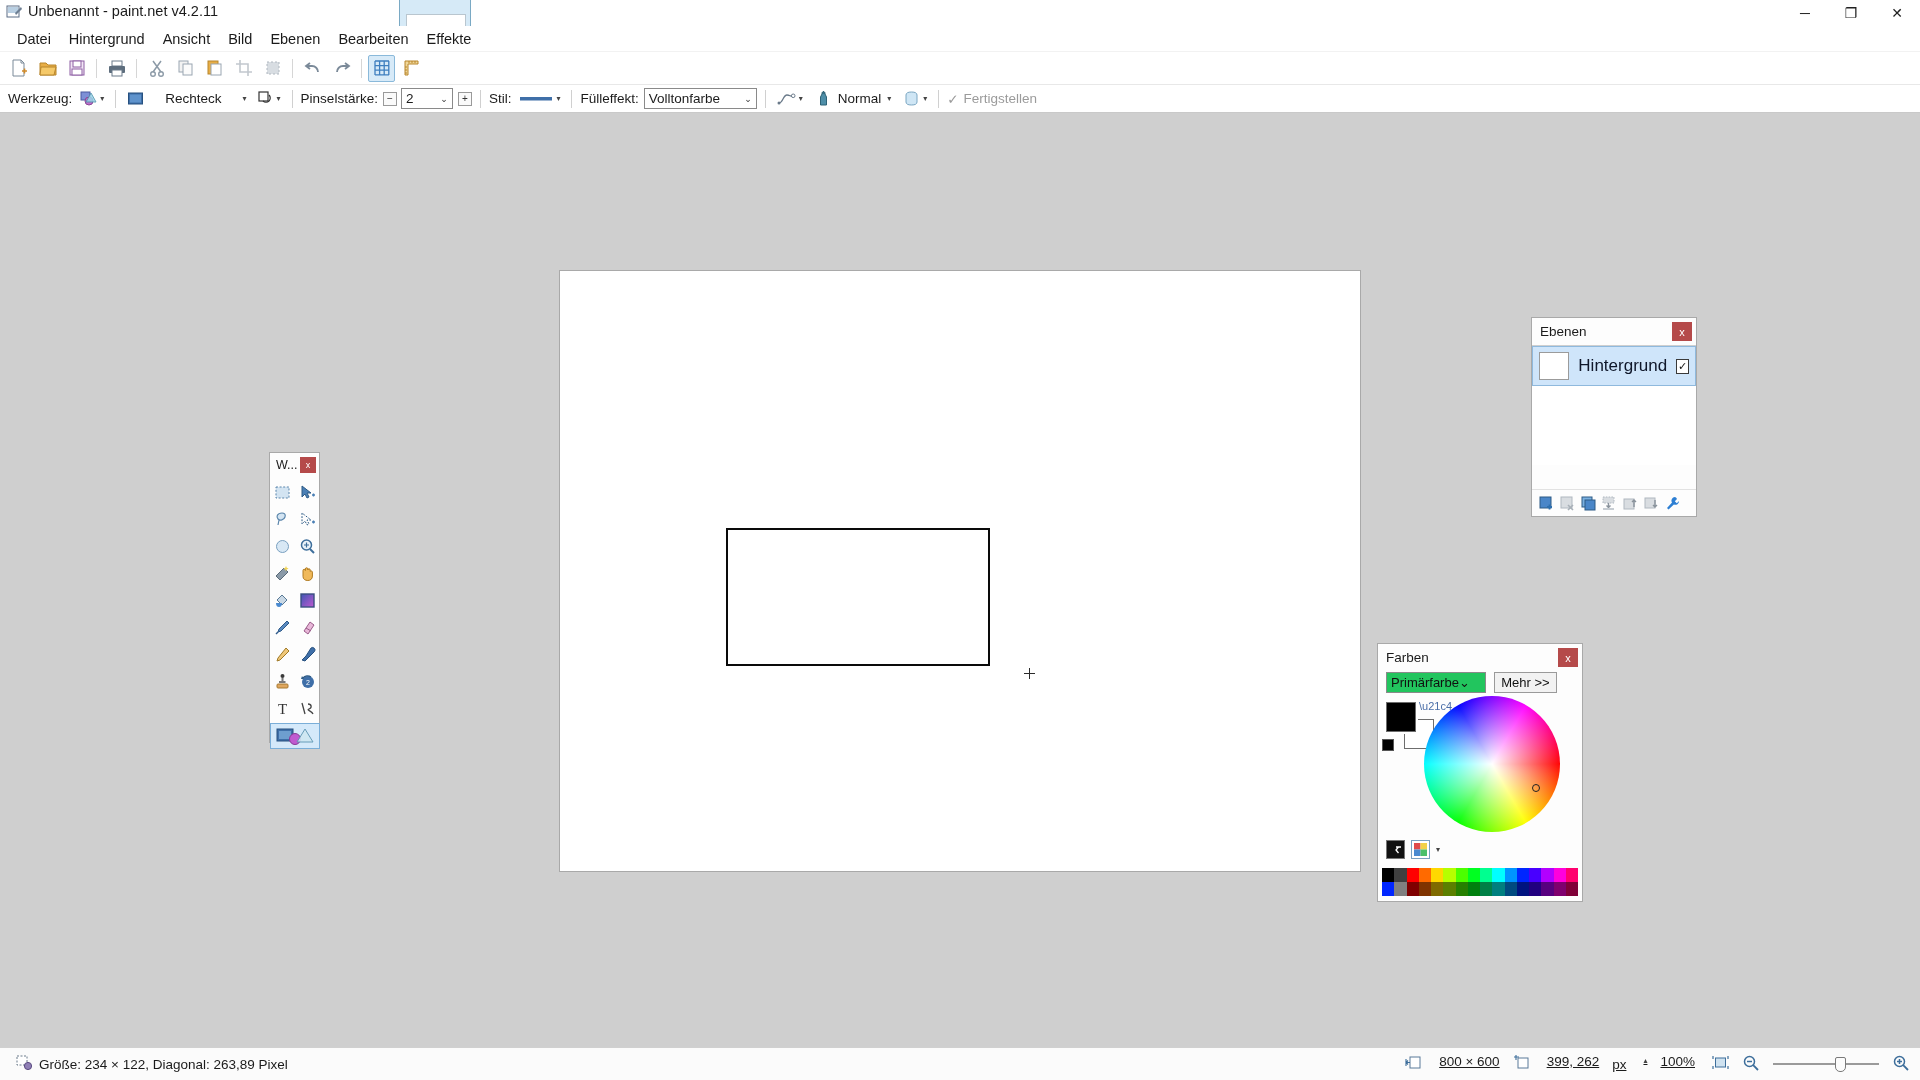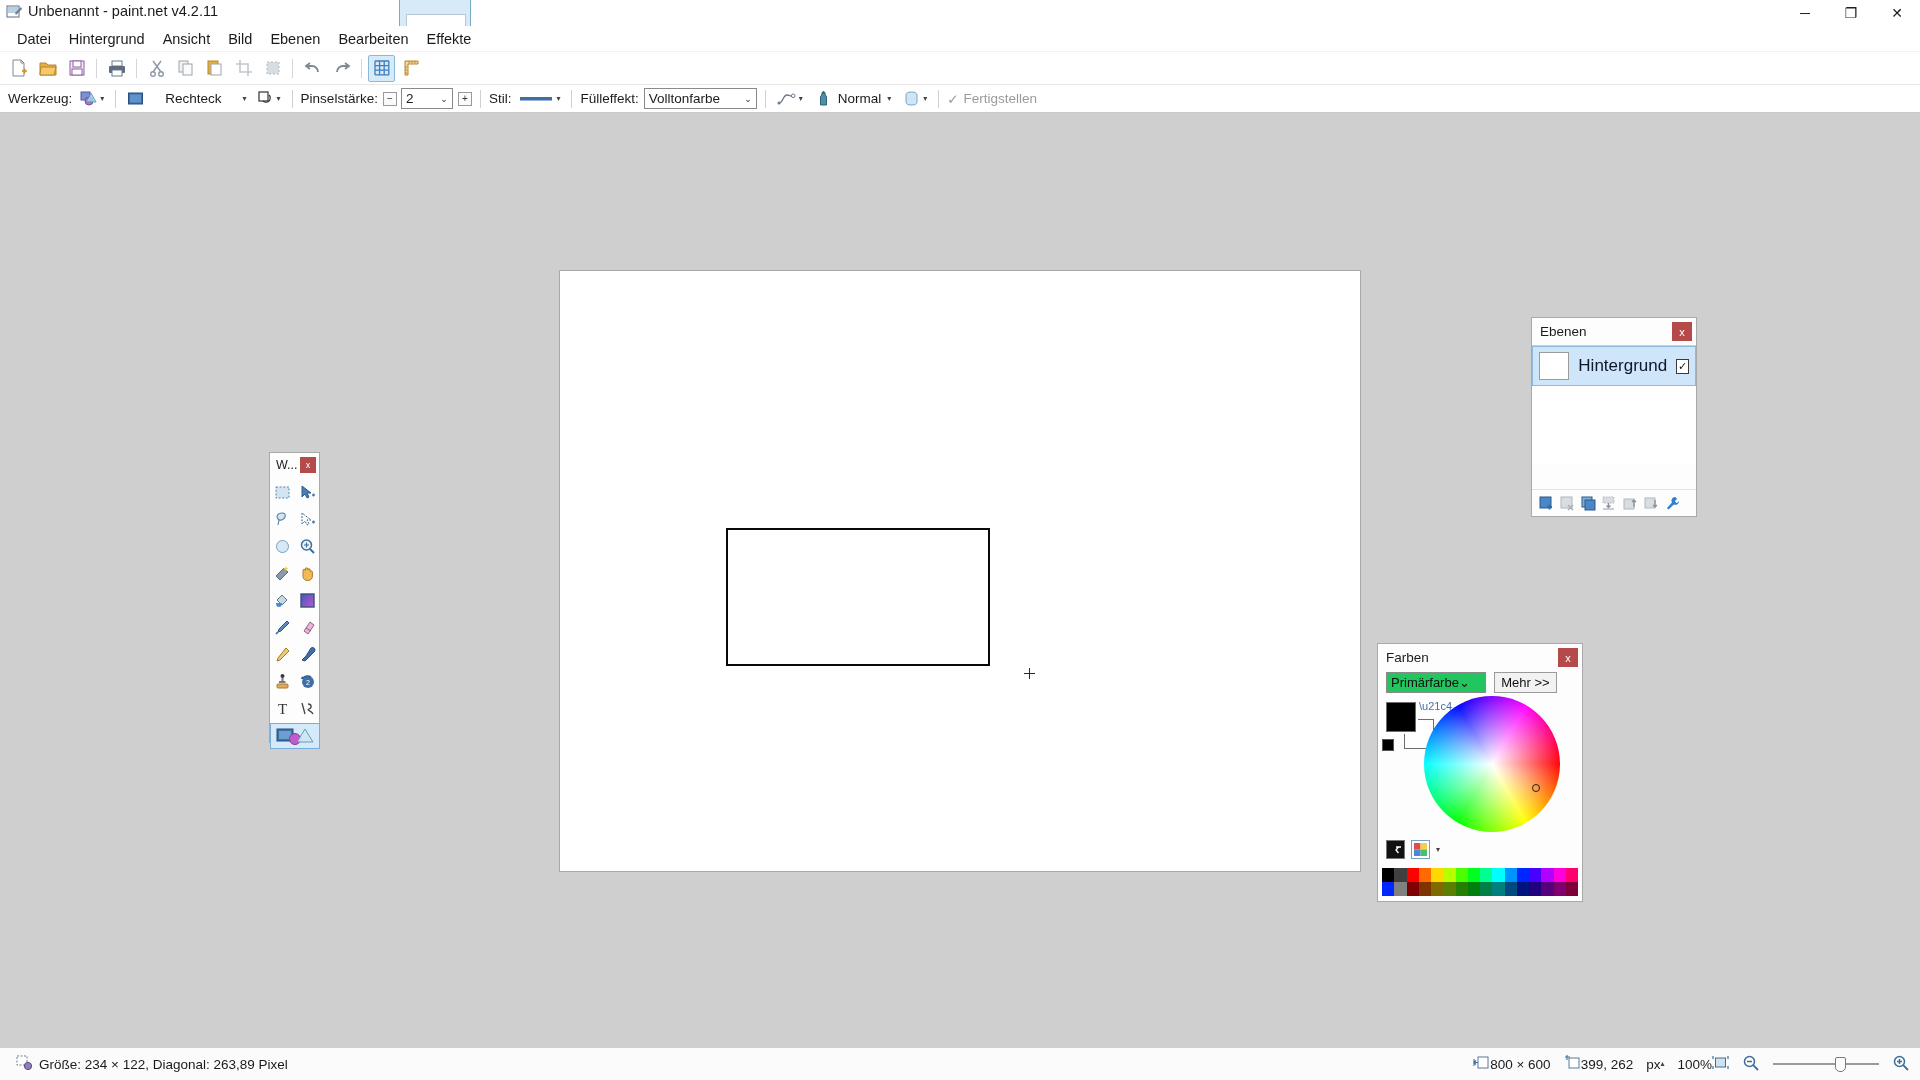--- a/index.html
+++ b/index.html
@@ -210,21 +210,21 @@
   .pal-cell{ flex:1; height:14px; }
 
   
   .statusbar{
     position:absolute; left:0; bottom:0; width:1920px; height:33px;
     background:#fbfbfb; border-top:1px solid #d0d0d0;
     display:flex; align-items:center; font-size:13.5px; color:#1b1b1b;
   }
   .sb-left{ display:flex; align-items:center; gap:6px; padding-left:16px; }
   .sb-right{ position:absolute; right:10px; display:flex; align-items:center; gap:13px; }
-  .sb-grp{ display:flex; align-items:center; gap:0; white-space:nowrap; }
+  .sb-grp{ display:flex; gap:17px; white-space:nowrap;text-decoration:underline; }
   .zoom-slider{ position:relative; width:106px; height:16px; display:flex; align-items:center; }
   .zoom-track{ width:100%; height:2px; background:#9a9a9a; }
   .zoom-knob{
     position:absolute; left:62px; top:1px; width:11px; height:15px;
     background:#fcfcfc; border:1px solid #7a7a7a; border-radius:2px 2px 5px 5px;
   }
 </style>
 </head>
 <body>
 

